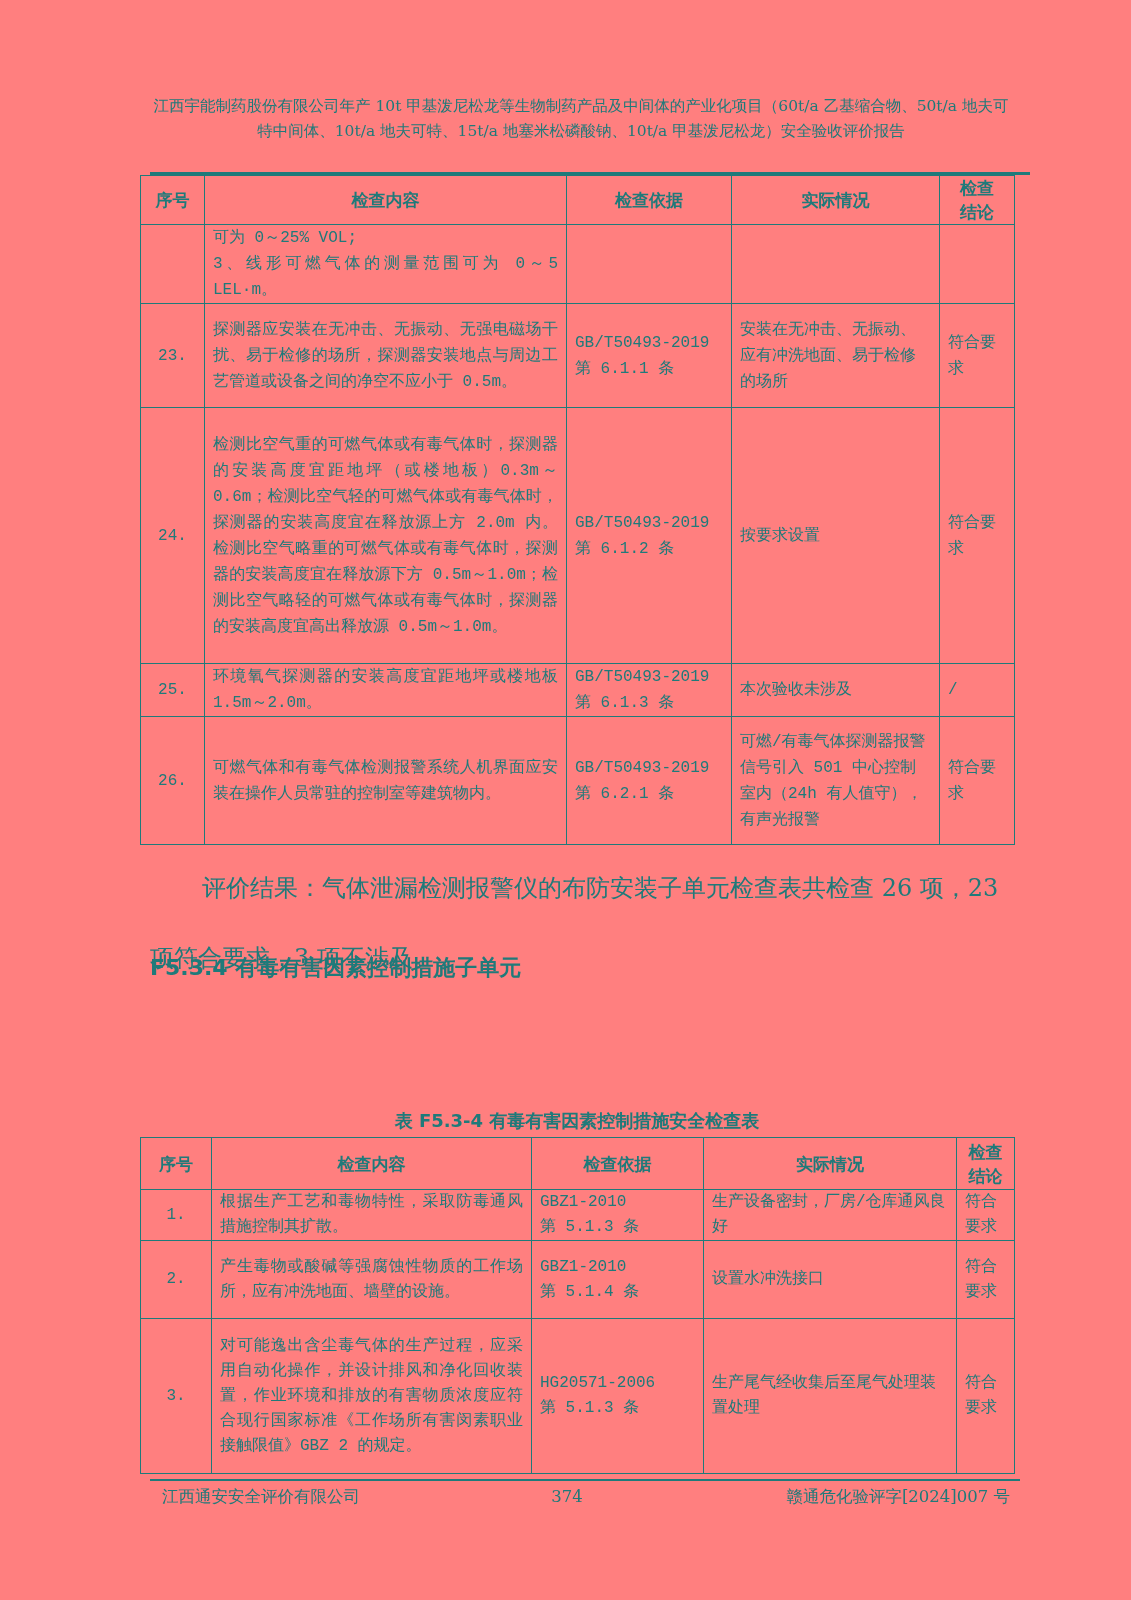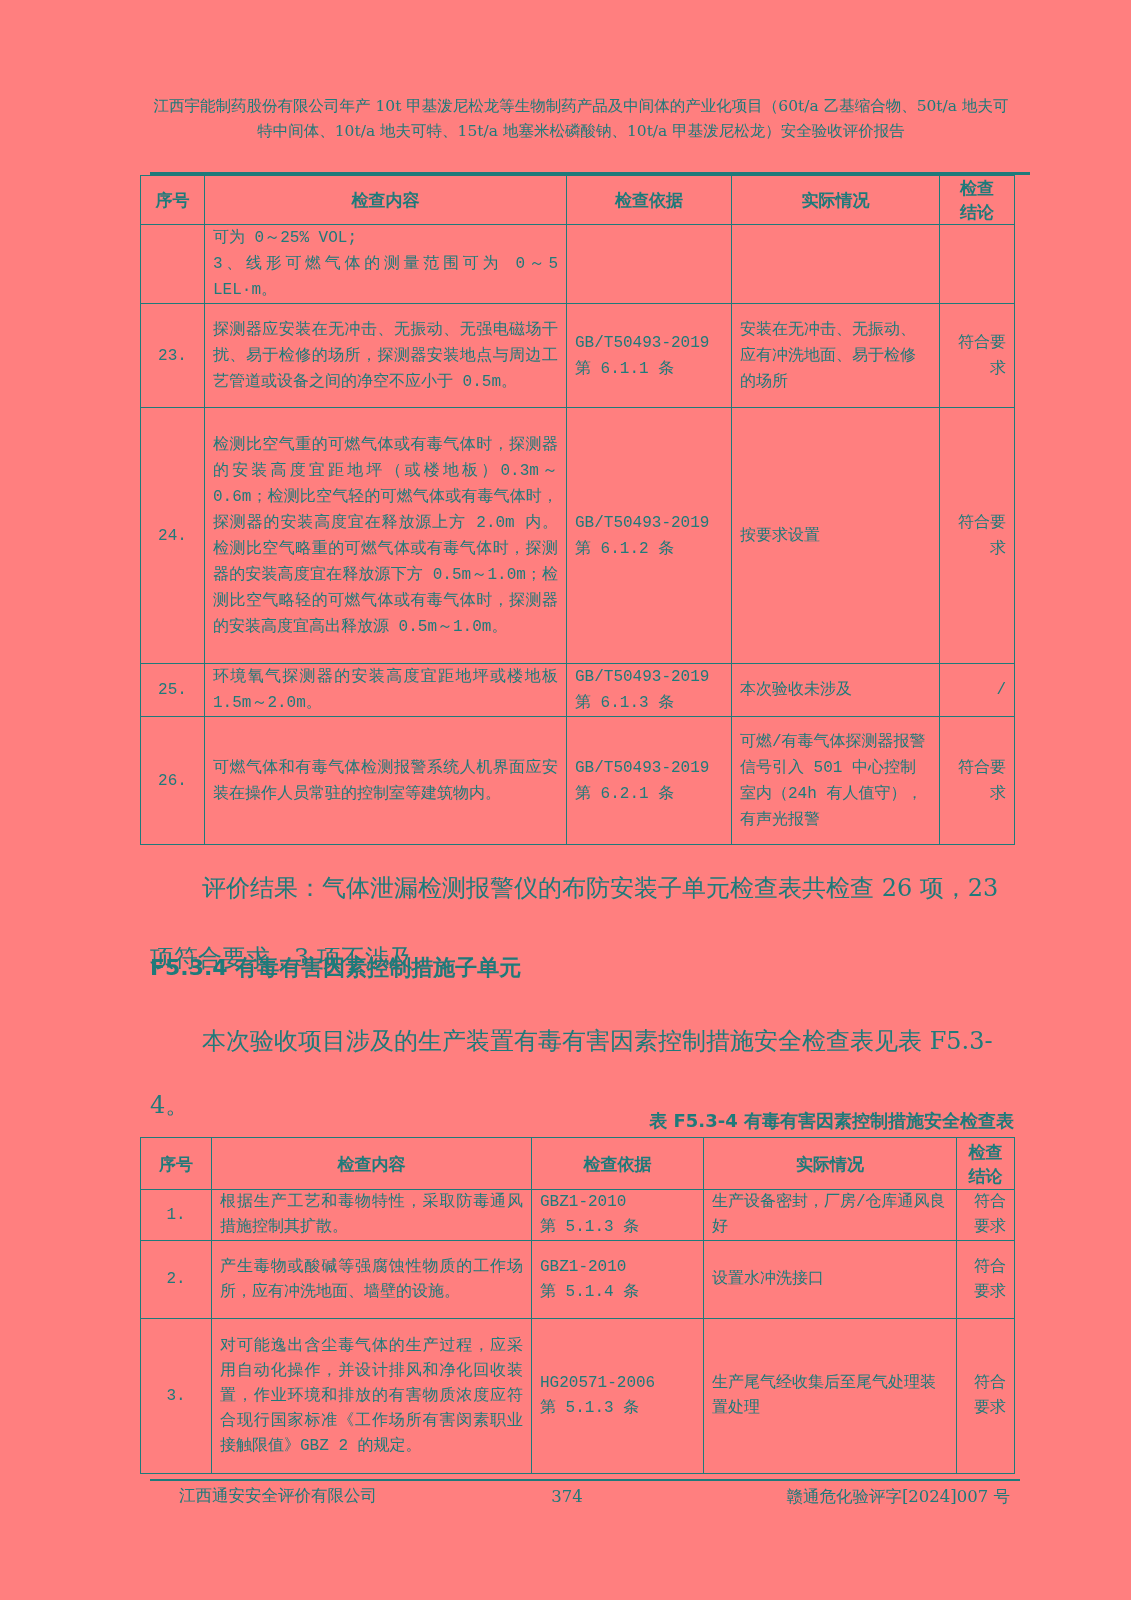--- a/index.html
+++ b/index.html
@@ -54,21 +54,21 @@
     }
     table.check th {
       font-family: "DejaVu Sans", "Liberation Sans", sans-serif;
       font-weight: bold;
       font-size: 17px;
       text-align: center;
       line-height: 24px;
     }
     .c-no { text-align: center; margin-left: 12px; }
     .c-basis { text-align: left; }
-    .c-concl { text-align: right; }
+    .c-concl { text-align: left; }
     .c-content { text-align: justify; }
     #t1 {
       left: 140px;
       top: 175px;
       width: 874px;
     }
     #t2 {
       left: 140px;
       top: 1137px;
       width: 874px;
@@ -90,21 +90,21 @@
       font-family: "DejaVu Sans", "Liberation Sans", sans-serif;
       font-weight: bold;
       font-size: 22px;
       line-height: 30px;
     }
     .table-caption {
       position: absolute;
       left: 140px;
       top: 1108px;
       width: 874px;
-      text-align: right;
+      text-align: center;
       font-family: "DejaVu Sans", "Liberation Sans", sans-serif;
       font-weight: bold;
       font-size: 18px;
       line-height: 26px;
     }
     .footer-rule {
       position: absolute;
       left: 150px;
       top: 1479px;
       width: 870px;
@@ -113,21 +113,21 @@
     }
     .footer {
       position: absolute;
       left: 150px;
       top: 1483px;
       width: 870px;
       height: 28px;
       font-size: 16.5px;
       line-height: 28px;
     }
-    .footer .left { position: absolute; left: 29px; font-family: Liberation Mono, monospace; }
+    .footer .left { position: absolute; left: 12px; }
     .footer .center { position: absolute; left: 0; width: 870px; text-align: center; margin-left: -18px; }
     .footer .right { position: absolute; right: 10px; }
   </style>
 </head>
 <body>
 
 <div class="page">
 
   <div class="running-header">江西宇能制药股份有限公司年产 10t 甲基泼尼松龙等生物制药产品及中间体的产业化项目（60t/a 乙基缩合物、50t/a 地夫可特中间体、10t/a 地夫可特、15t/a 地塞米松磷酸钠、10t/a 甲基泼尼松龙）安全验收评价报告</div>
   <div class="header-rule"></div>
@@ -203,21 +203,20 @@
         <td>可燃/有毒气体探测器报警信号引入 501 中心控制室内（24h 有人值守），有声光报警</td>
         <td class="c-concl">符合要求</td>
       </tr>
     </tbody>
   </table>
 
   <div class="para indent" style="top:853px; line-height:70px;">评价结果：气体泄漏检测报警仪的布防安装子单元检查表共检查 26 项，23 项符合要求，3 项不涉及。</div>
 
   <div class="section-heading">F5.3.4 有毒有害因素控制措施子单元</div>
 
-  <div class="para indent" style="top:1009px; line-height:64px;">本次验收项目涉及的生产装置有毒有害因素控制措施安全检查表见表 F5.3-4。</div>
 
   <div class="table-caption">表 F5.3-4 有毒有害因素控制措施安全检查表</div>
 
   <table class="check" id="t2">
     <colgroup>
       <col style="width:71px">
       <col style="width:320px">
       <col style="width:172px">
       <col style="width:253px">
       <col style="width:58px">

